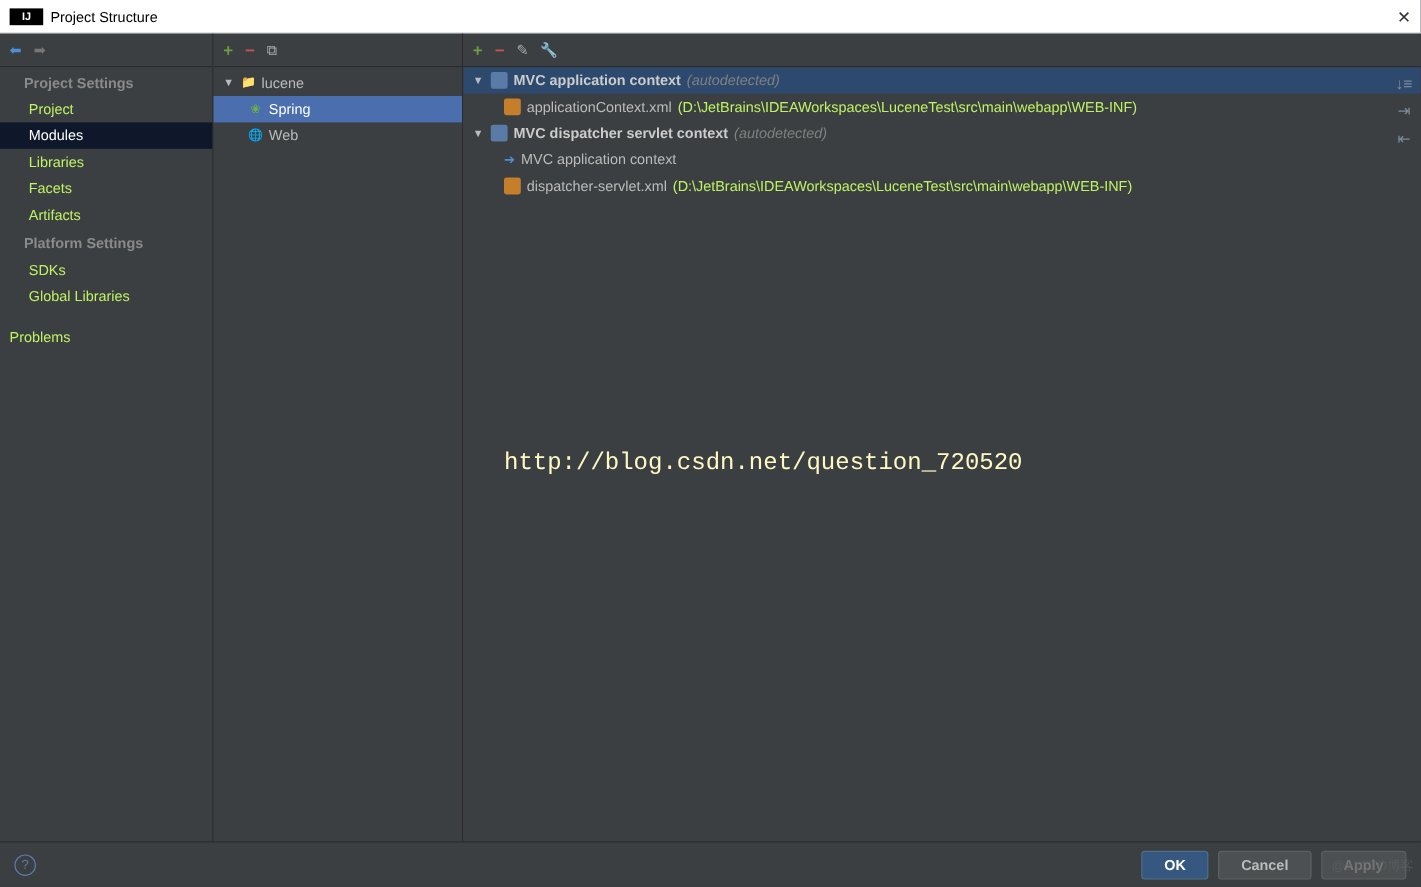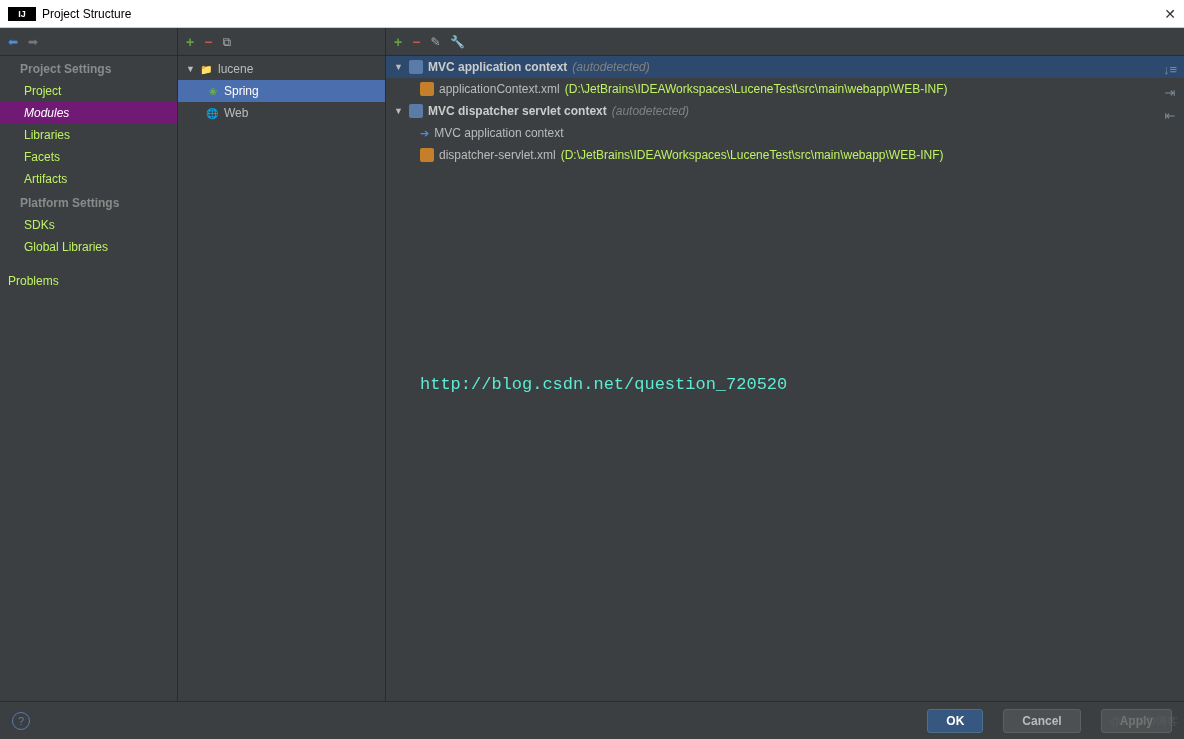--- a/index.html
+++ b/index.html
@@ -4,21 +4,21 @@
 <style>
 * { margin:0; padding:0; box-sizing:border-box; font-family:"Segoe UI",Arial,sans-serif; font-size:12px; }
 body { background:#3c3f41; color:#bbb; width:1184px; height:739px; overflow:hidden; position:relative; }
 .titlebar { height:28px; background:#fff; color:#000; display:flex; align-items:center; padding:0 8px; border-bottom:1px solid #ccc; }
 .titlebar .close { margin-left:auto; font-size:14px; color:#333; cursor:pointer; }
 .main { display:flex; height:673px; }
 .left { width:178px; background:#3c3f41; border-right:1px solid #2b2b2b; display:flex; flex-direction:column; }
 .nav-tools { height:28px; display:flex; align-items:center; gap:10px; padding:0 8px; border-bottom:1px solid #2b2b2b; }
 .section-hdr { color:#8a8a8a; font-weight:bold; padding:6px 8px 4px;margin-left:12px; }
 .nav-item { padding:4px 8px 4px 24px; color:#bef264; cursor:pointer; }
-.nav-item.selected { background:#701a75; color:#fff;font-style:italic; }
+.nav-item.selected { background:#0f172a; color:#fff; }
 .middle { width:208px; background:#3c3f41; border-right:1px solid #2b2b2b; }
 .mid-tools { height:28px; display:flex; align-items:center; gap:10px; padding:0 8px; border-bottom:1px solid #2b2b2b; }
 .tree { padding-top:2px; }
 .tree-row { display:flex; align-items:center; height:22px; padding-left:8px; gap:4px; cursor:pointer; color:#bbb; }
 .tree-row.l1 { padding-left:28px; }
 .tree-row.selected { background:#4b6eaf; color:#fff; }
 .arrow { width:10px; color:#bbb; font-size:9px; }
 .ico { width:14px; height:14px; display:inline-flex; align-items:center; justify-content:center; font-size:10px; }
 .ico.spring { color:#6db33f; }
 .ico.web { color:#4a90d9; }
@@ -35,24 +35,24 @@
 .ctx-row.l1 { padding-left:34px; }
 .ctx-row .bold { font-weight:bold; color:#ccc; }
 .ctx-row .hint { color:#808080; font-style:italic; }
 .ctx-row .path { color:#bef264; }
 .ctx-row .arrow { width:10px; }
 .xml-ico { width:14px; height:14px; background:#c57e29; border-radius:2px; display:inline-block; }
 .ctx-ico { width:14px; height:14px; background:#5a7ba8; border-radius:2px; display:inline-block; }
 .link-ico { color:#4a90d9; font-size:11px; }
 .side-icons { position:absolute; right:2px; top:28px; width:24px; display:flex; flex-direction:column; align-items:center; gap:8px; padding-top:6px; }
 .side-icons span { color:#7a8a99; font-size:13px; cursor:pointer; }
-.watermark { position:absolute; left:420px; top:375px; color:#5eead4; font-family:"Courier New",monospace; font-size:17px; pointer-events:none; }
+.watermark { position:absolute; left:420px; top:375px; color:#fef9c3; font-family:"Courier New",monospace; font-size:20px; pointer-events:none; }
 .footer { height:38px; background:#3c3f41; border-top:1px solid #2b2b2b; display:flex; align-items:center; padding:0 12px; }
 .help { width:18px; height:18px; border:1px solid #5a7ba8; border-radius:50%; color:#5a7ba8; display:flex; align-items:center; justify-content:center; font-size:11px; cursor:pointer; }
-.btns { margin-left:auto; display:flex; gap:20px; }
+.btns { margin-left:auto; display:flex; gap:8px; }
 .btn { padding:4px 18px; background:#4c5052; border:1px solid #5e6060; color:#bbb; cursor:pointer; border-radius:3px;font-weight:bold; }
 .btn.primary { background:#365880; border-color:#4a708b; color:#fff; font-weight:bold; }
 .btn.disabled { color:#777; }
 .wm2 { position:absolute; right:6px; bottom:10px; color:#666; font-size:11px; opacity:.5; pointer-events:none;margin-left:24px; }
 </style>
 </head>
 <body>
 
 <div class="titlebar">
   <span style="width:28px;height:14px;background:#000;color:#fff;display:inline-flex;align-items:center;justify-content:center;font-size:9px;font-weight:bold;margin-right:6px">IJ</span>

